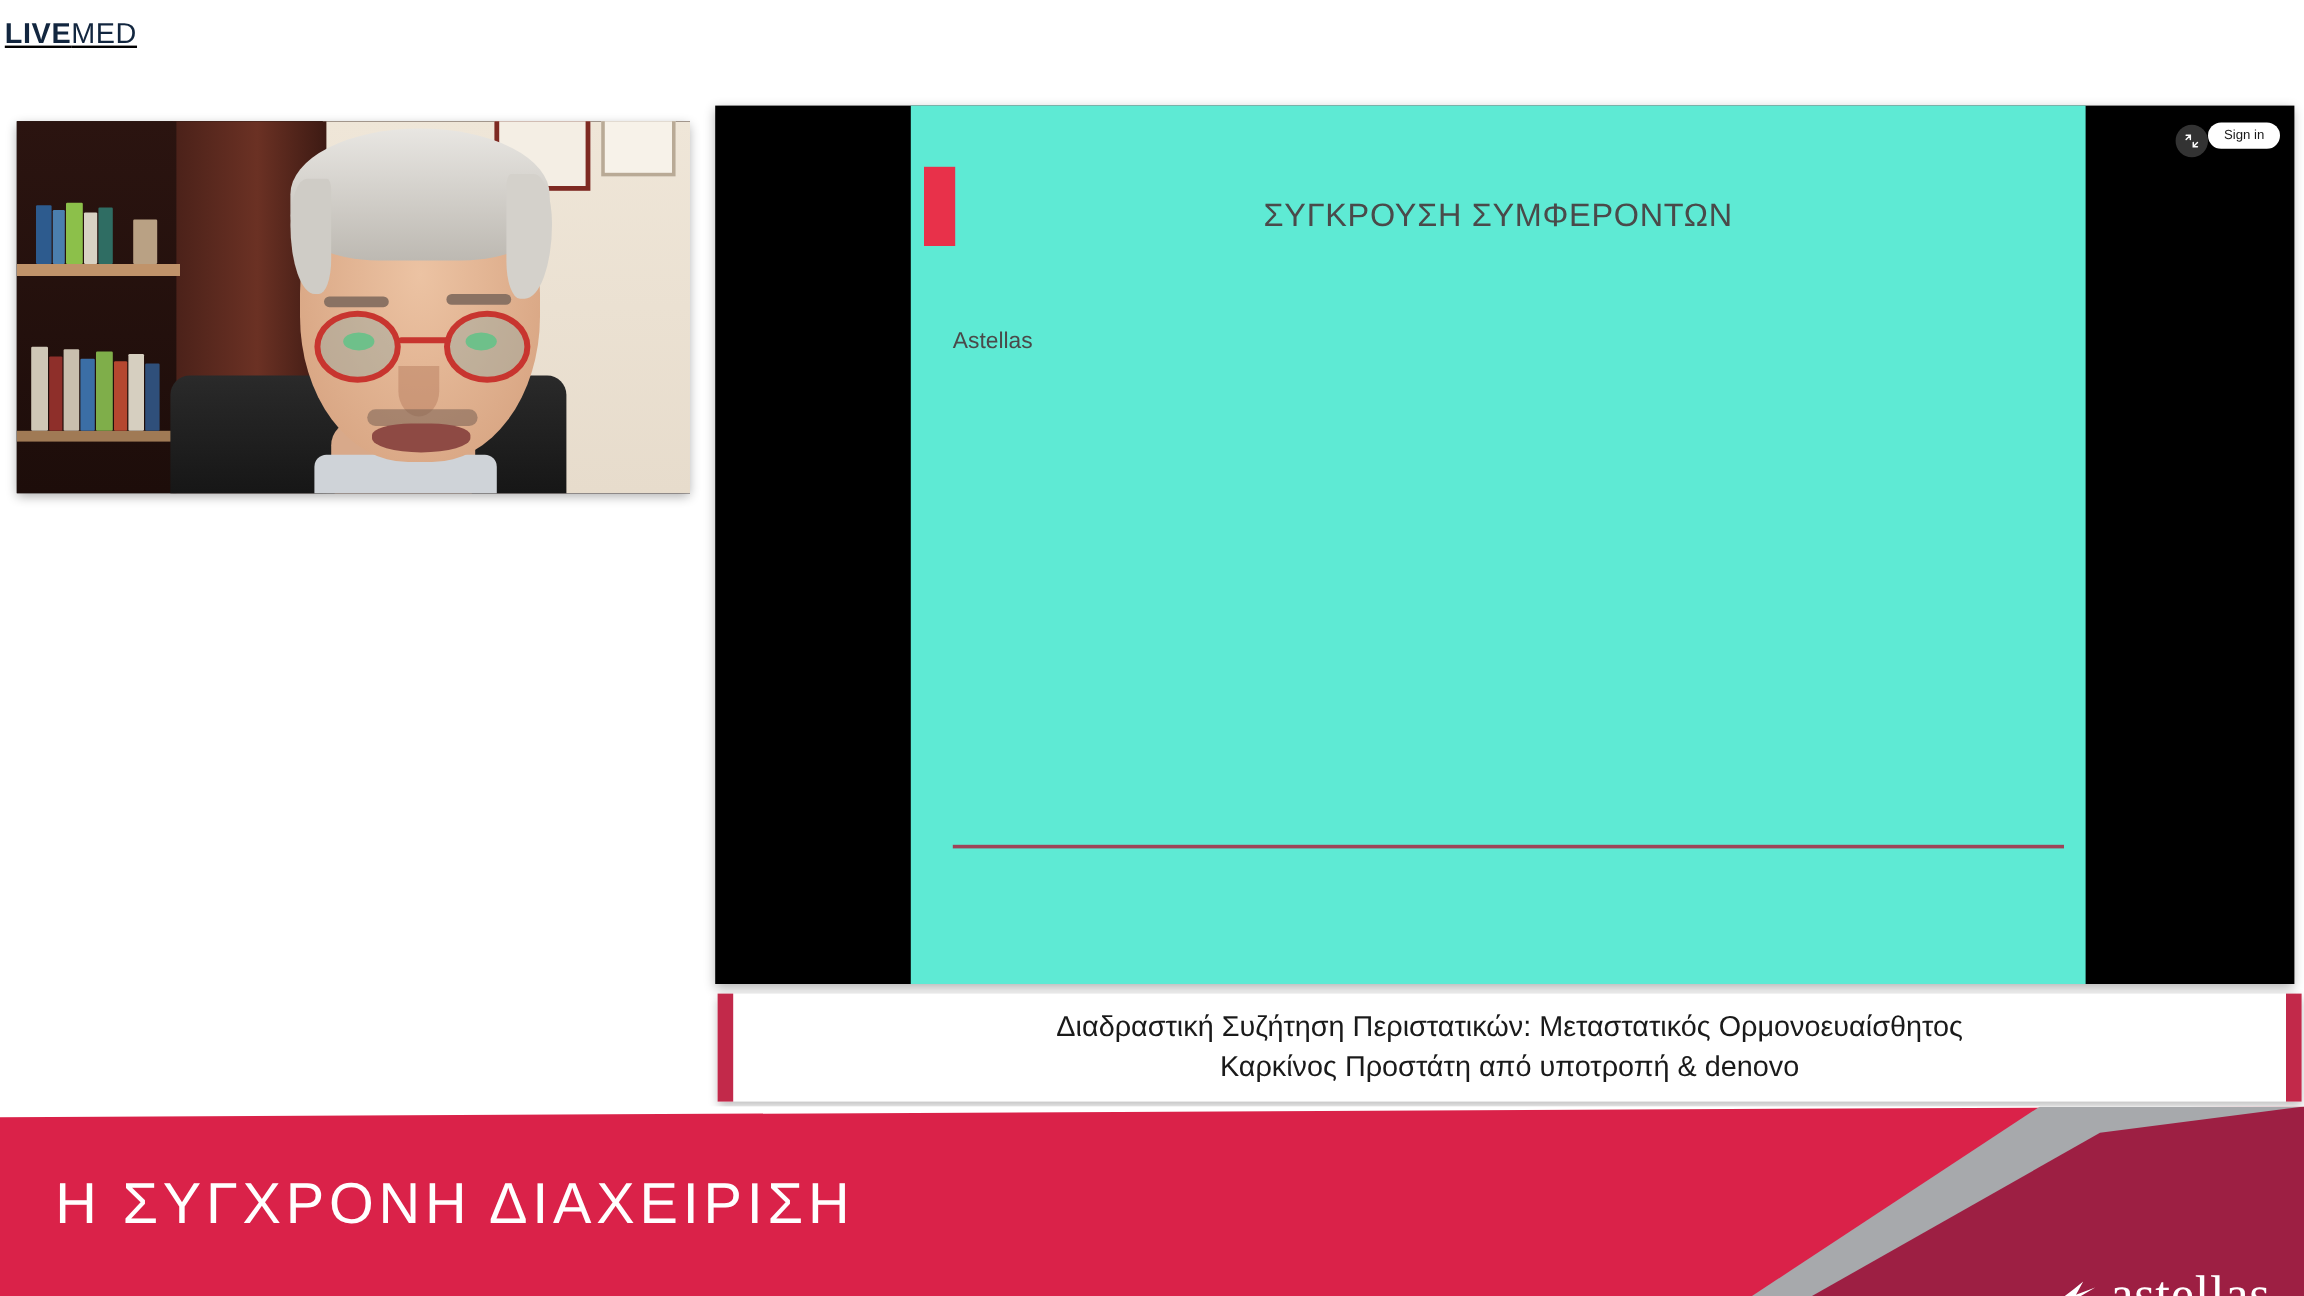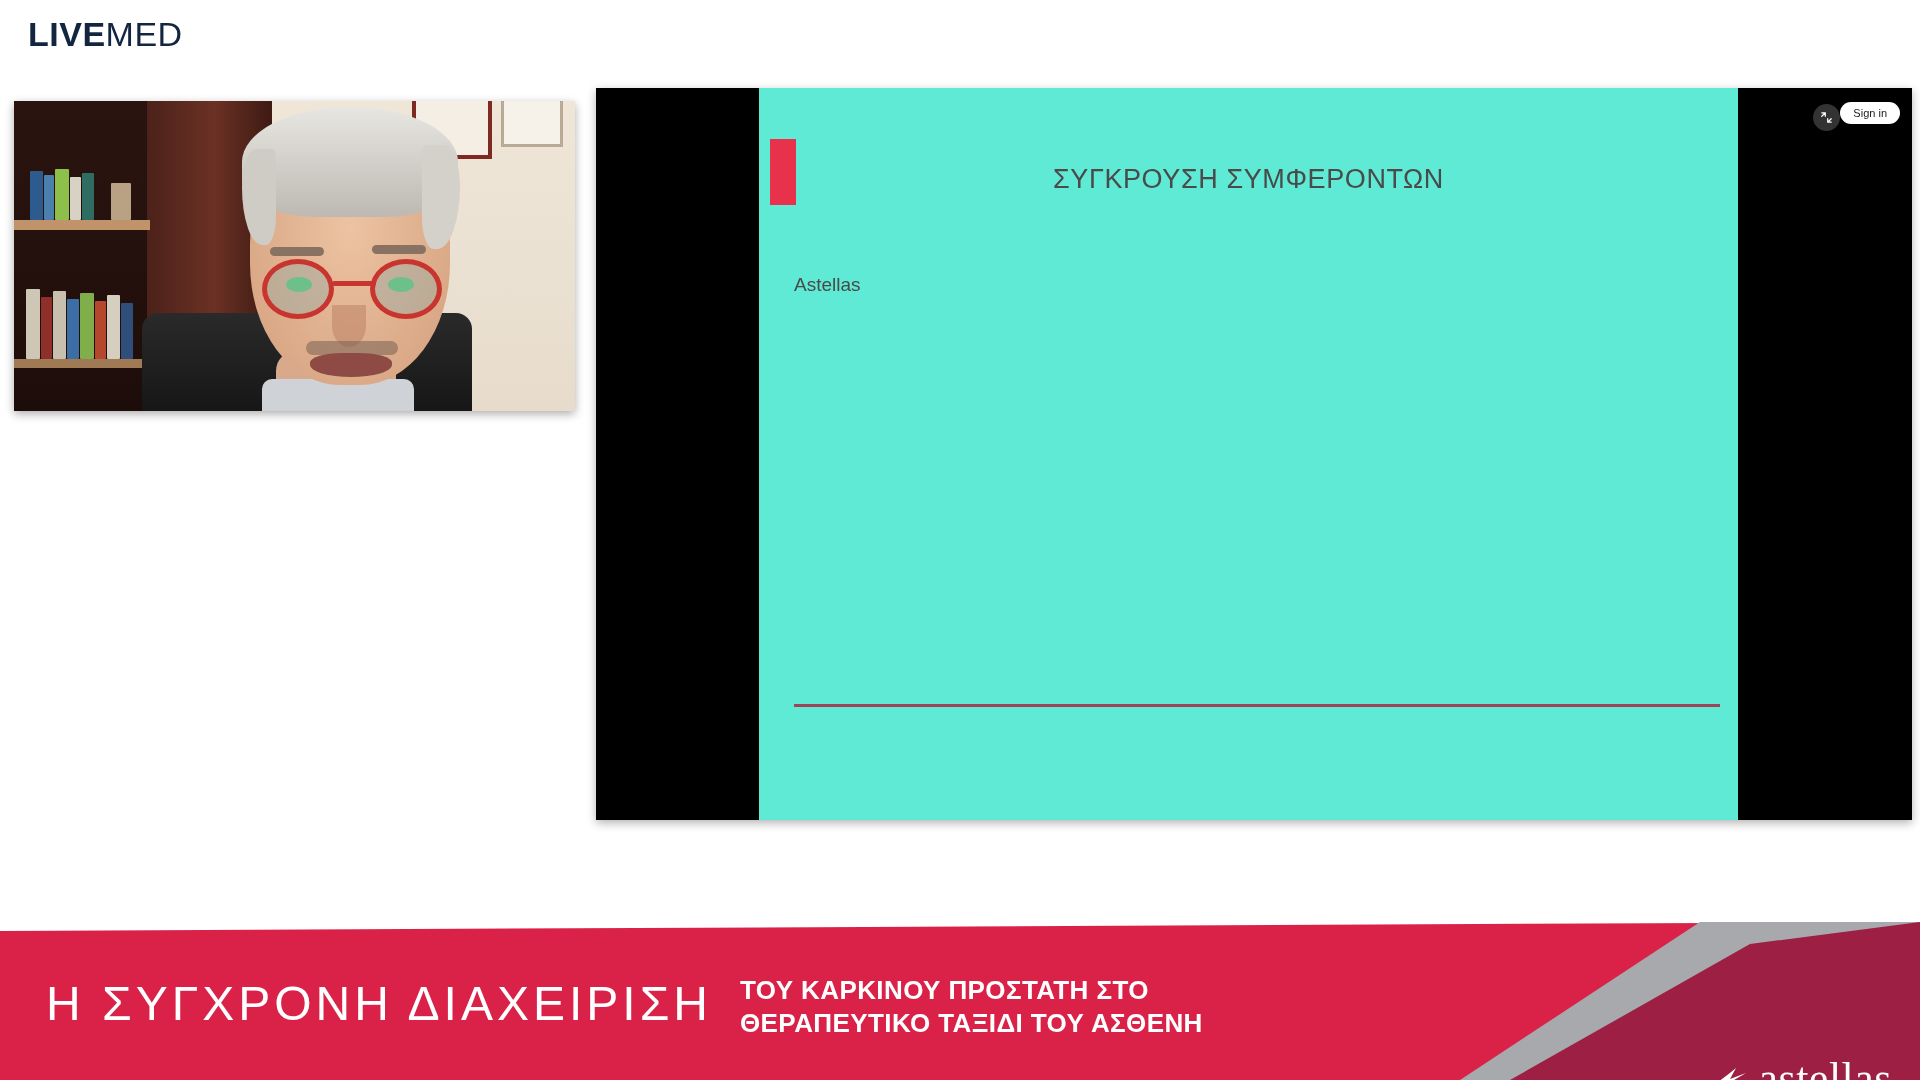--- a/index.html
+++ b/index.html
@@ -6,22 +6,22 @@
   * { margin:0; padding:0; box-sizing:border-box; }
   html,body{
     width:1920px; height:1080px; overflow:hidden;
     background:#ffffff;
     font-family:"Liberation Sans", sans-serif;
   }
   #stage{ position:relative; width:1920px; height:1080px; background:#fff; }
 
   
   #brand{
-    position:absolute; left:28px; top:15px;
-    font-size:34px; letter-spacing:.5px; white-space:nowrap;
+    position:absolute; left:4px; top:15px;
+    font-size:24px; letter-spacing:.5px; white-space:nowrap;text-decoration:underline;
   }
   #brand .live{ font-weight:bold; color:#12263f; }
   #brand .med { font-weight:400;  color:#12263f; }
 
   
   #camWrap{
     position:absolute; left:14px; top:101px;
     width:561px; height:310px;
     box-shadow:0 3px 9px rgba(0,0,0,.33);
     background:#111;
@@ -245,30 +245,34 @@
     </div>
 
     <div id="expandBtn">
       <svg width="13" height="13" viewBox="0 0 16 16" aria-hidden="true">
         <path d="M6.5 2.2 2.2 6.5M2.2 2.2h4.3v4.3M9.5 13.8l4.3-4.3M13.8 13.8H9.5V9.5" stroke="#ffffff" stroke-width="1.5" fill="none" stroke-linecap="round"></path>
       </svg>
     </div>
     <div id="signIn">Sign in</div>
   </div>
 
+  <div id="sessionBar">
+    <span class="edge l"></span>
+    <span class="edge r"></span>
+    <div id="sessionText">
+      <span>Διαδραστική Συζήτηση Περιστατικών: Μεταστατικός Ορμονοευαίσθητος</span><br>
+      <span>Καρκίνος Προστάτη από υποτροπή &amp; denovo</span>
+    </div>
+  </div>
 
   <div id="banner">
     <div id="bannerRed"></div>
     <div id="bannerGray"></div>
     <div id="bannerMaroon"></div>
     <div id="bTitle">Η ΣΥΓΧΡΟΝΗ ΔΙΑΧΕΙΡΙΣΗ</div>
-    <div id="bSub">
-      <span>ΤΟΥ ΚΑΡΚΙΝΟΥ ΠΡΟΣΤΑΤΗ ΣΤΟ</span><br>
-      <span>ΘΕΡΑΠΕΥΤΙΚΟ ΤΑΞΙΔΙ ΤΟΥ ΑΣΘΕΝΗ</span>
-    </div>
     <div id="astellas">
       <svg width="58" height="46" viewBox="0 0 58 46" aria-hidden="true">
         <path d="M4 40 C16 30 28 22 40 12 L34 23 L50 17 L33 27 L40 36 L26 29 C19 33 10 38 4 40 Z" fill="#ffffff"></path>
       </svg>
       <span id="astellasText">astellas</span>
     </div>
   </div>
 
 </div>
 

